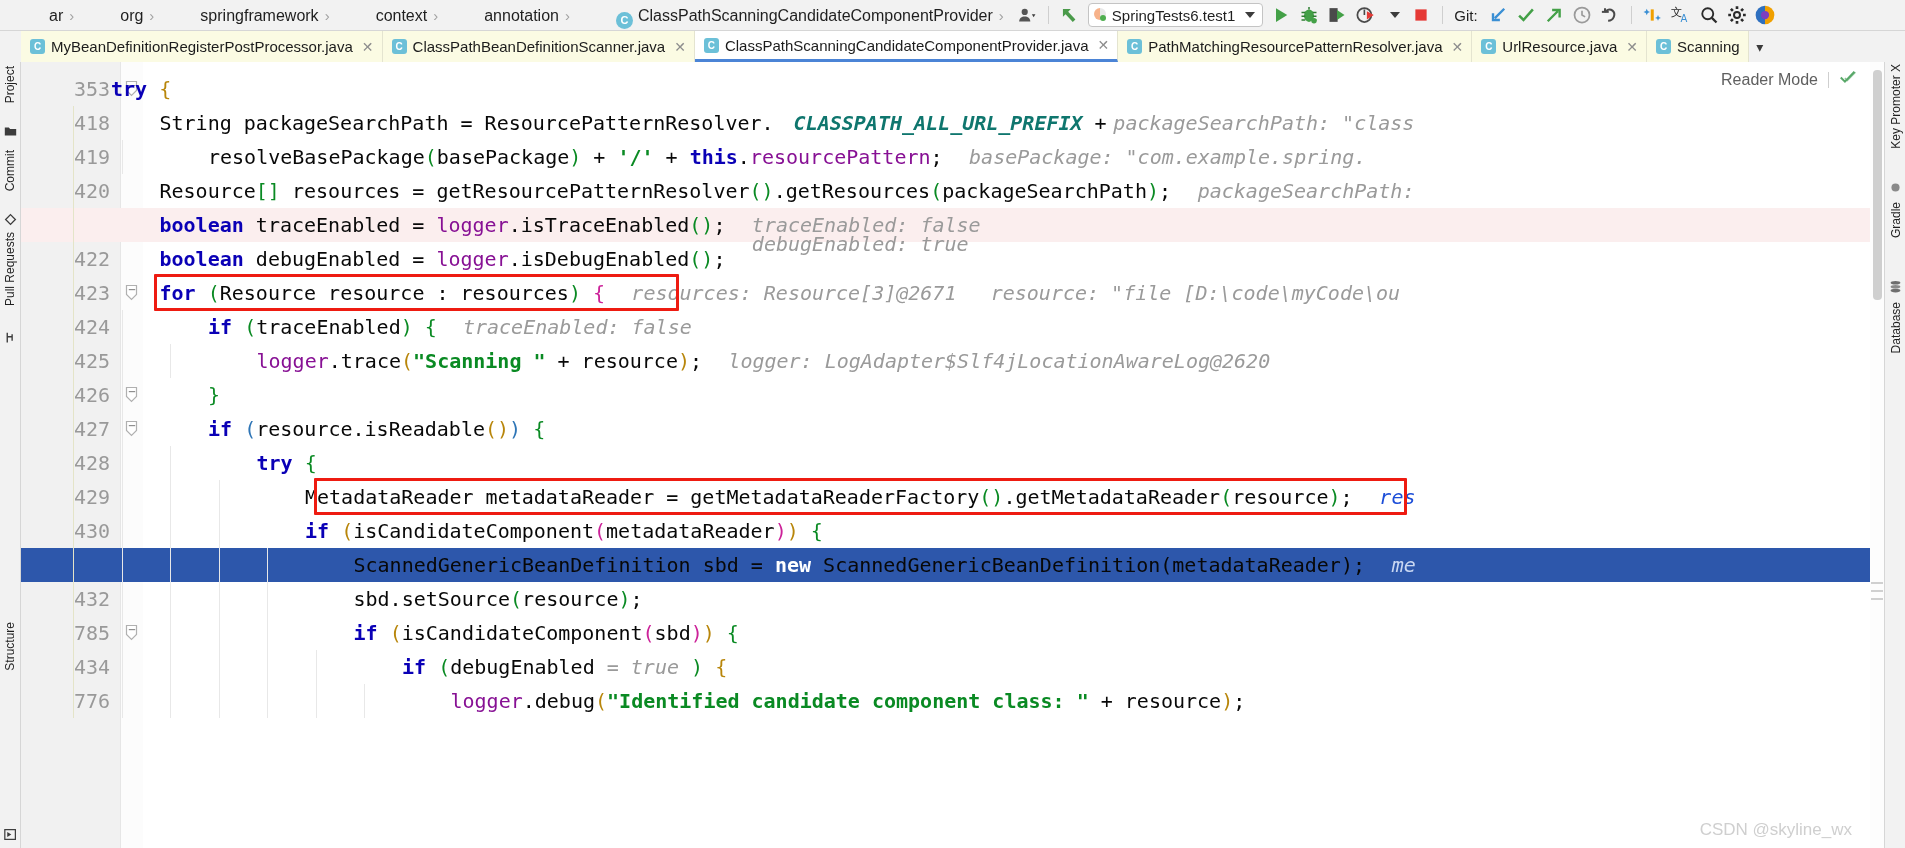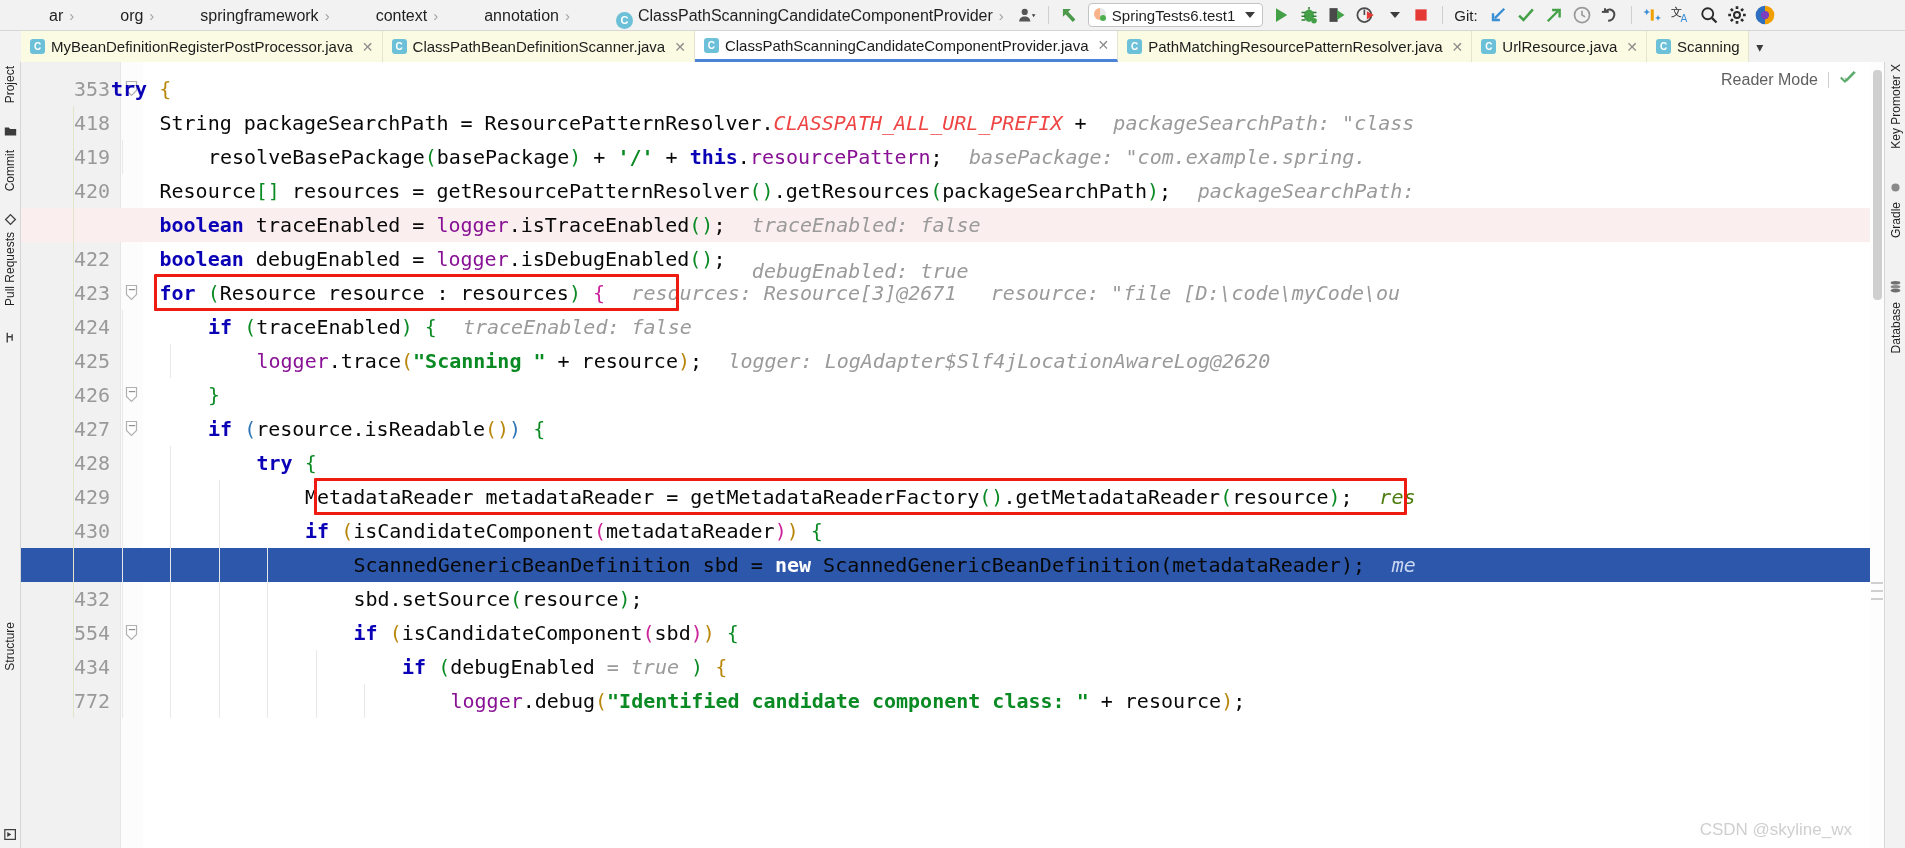--- a/index.html
+++ b/index.html
@@ -198,21 +198,21 @@
     font-size: 20px;
     color: #080808;
   }
   .hl-breakline { background: #fbeeee; }
   .hl-selected  { background: #2d57ab; }
 
   
   .kw   { color: #0a00b6; font-weight: bold; }
   .str  { color: #0a8a23; font-weight: bold; }
   .fld  { color: #871094; }
-  .stc  { color: #ef4444; font-style: italic; font-weight: normal; }
+  .stc  { color: #0f766e; font-style: italic; font-weight: bold; margin-left: 20px; }
   .br1  { color: #0a8a23; }
   .br2  { color: #b8860b; }
   .br3  { color: #cc2299; }
   .br4  { color: #2e75b6; }
   .hint {
     color: #9a9a9a; font-style: italic;
     font-family: "DejaVu Sans Mono", monospace;
   }
   .hintval { color: #9a9a9a; font-style: italic; }
   .sel-kw { color: #ffffff; font-weight: bold; }
@@ -517,23 +517,23 @@
         <div class="linenum" style="top: 248px;">424</div>
         <div class="linenum" style="top: 282px; text-align: right;">425</div>
         <div class="linenum" style="top: 316px;">426</div>
         <div class="linenum" style="top: 350px;">427</div>
         <div class="linenum" style="top: 384px;">428</div>
         <div class="linenum" style="top: 418px;">429</div>
         <div class="linenum" style="top: 452px;">430</div>
         <div style="position: absolute; left: 0px; top: 486px; width: 100px; height: 34px; background: rgb(253, 248, 227);"></div>
         <div class="linenum" style="top: 486px;">431</div>
         <div class="linenum" style="top: 520px;">432</div>
-        <div class="linenum" style="top: 554px;">554</div>
+        <div class="linenum" style="top: 554px;">785</div>
         <div class="linenum" style="top: 588px;">434</div>
-        <div class="linenum" style="top: 622px;">772</div>
+        <div class="linenum" style="top: 622px;">776</div>
       </div>
     <div class="foldcol">
         <div class="fold" style="top: 18px;"><svg width="13" height="17" viewBox="0 0 13 17">
             <path d="M1.5 1.5h10v9l-5 5 -5-5z" fill="#fff" stroke="#b0b0b0" stroke-width="1.2"></path>
             <path d="M3.8 5.6h6.4" stroke="#909090" stroke-width="1.2"></path>
           </svg></div>
         <div class="fold" style="top: 222px;"><svg width="13" height="17" viewBox="0 0 13 17">
             <path d="M1.5 1.5h10v9l-5 5 -5-5z" fill="#fff" stroke="#b0b0b0" stroke-width="1.2"></path>
             <path d="M3.8 5.6h6.4" stroke="#909090" stroke-width="1.2"></path>
           </svg></div>
@@ -573,21 +573,21 @@
         <div class="codeline hint" style="top: 78px; color: rgb(154, 154, 154); left: 948.05px;">basePackage: "com.example.spring.</div>
         <div class="iguide y" style="left: 52px; top: 112px;"></div>
         <div class="codeline" style="top: 112px; left: 138.5px;">Resource<span class="br1">[]</span> resources = getResourcePatternResolver<span class="br1">()</span>.getResources<span class="br1">(</span>packageSearchPath<span class="br1">)</span>;</div>
         <div class="codeline hint" style="top: 112px; color: rgb(154, 154, 154); left: 1176.7px;">packageSearchPath:</div>
         <div class="row hl-breakline" style="top: 146px; left: -122px; right: 14px;"></div>
         <div class="iguide y" style="left: 52px; top: 146px;"></div>
         <div class="codeline" style="top: 146px; left: 138.5px;"><span class="kw">boolean</span> traceEnabled = <span class="fld">logger</span>.isTraceEnabled<span class="br1">()</span>;</div>
         <div class="codeline hint" style="top: 146px; color: rgb(154, 154, 154); left: 730.85px;">traceEnabled: false</div>
         <div class="iguide y" style="left: 52px; top: 180px;"></div>
         <div class="codeline" style="top: 180px; left: 138.5px;"><span class="kw">boolean</span> debugEnabled = <span class="fld">logger</span>.isDebugEnabled<span class="br1">()</span>;</div>
-        <div class="codeline hint" style="top: 192px; color: rgb(154, 154, 154); left: 730.85px;">debugEnabled: true</div>
+        <div class="codeline hint" style="top: 165px; color: rgb(154, 154, 154); left: 730.85px;">debugEnabled: true</div>
         <div class="iguide y" style="left: 52px; top: 214px;"></div>
         <div class="codeline" style="top: 214px; left: 138.5px;"><span class="kw">for</span> <span class="br1">(</span>Resource resource : resources<span class="br1">)</span> <span class="br3">{</span></div>
         <div class="codeline hint" style="top: 214px; color: rgb(154, 154, 154); left: 610.35px;">resources: Resource[3]@2671</div>
         <div class="codeline hint" style="top: 214px; left: 969.7px;">resource: "file [D:\code\myCode\ou</div>
         <div class="iguide y" style="left: 52px; top: 248px;"></div>
         <div class="iguide" style="left: 100.5px; top: 248px;"></div>
         <div class="codeline" style="top: 248px; left: 187px;"><span class="kw">if</span> <span class="br1">(</span>traceEnabled<span class="br1">)</span> <span class="br1">{</span></div>
         <div class="codeline hint" style="top: 248px; color: rgb(154, 154, 154); left: 441.95px;">traceEnabled: false</div>
         <div class="iguide y" style="left: 52px; top: 282px;"></div>
         <div class="iguide" style="left: 100.5px; top: 282px;"></div>
@@ -602,21 +602,21 @@
         <div class="codeline" style="top: 350px; left: 187px;"><span class="kw">if</span> <span class="br4">(</span>resource.isReadable<span class="br2">()</span><span class="br4">)</span> <span class="br1">{</span></div>
         <div class="iguide y" style="left: 52px; top: 384px;"></div>
         <div class="iguide" style="left: 100.5px; top: 384px;"></div>
         <div class="iguide" style="left: 149px; top: 384px;"></div>
         <div class="codeline" style="top: 384px; left: 235.5px;"><span class="kw">try</span> <span class="br1">{</span></div>
         <div class="iguide y" style="left: 52px; top: 418px;"></div>
         <div class="iguide" style="left: 100.5px; top: 418px;"></div>
         <div class="iguide" style="left: 149px; top: 418px;"></div>
         <div class="iguide" style="left: 197.5px; top: 418px;"></div>
         <div class="codeline" style="top: 418px; left: 284px;">MetadataReader metadataReader = getMetadataReaderFactory<span class="br1">()</span>.getMetadataReader<span class="br1">(</span>resource<span class="br1">)</span>;</div>
-        <div class="codeline hint" style="top: 418px; color: #4d7c0f; left: 1358.35px;">res</div>
+        <div class="codeline hint" style="top: 418px; color: #1d4ed8; left: 1358.35px;">res</div>
         <div class="iguide y" style="left: 52px; top: 452px;"></div>
         <div class="iguide" style="left: 100.5px; top: 452px;"></div>
         <div class="iguide" style="left: 149px; top: 452px;"></div>
         <div class="iguide" style="left: 197.5px; top: 452px;"></div>
         <div class="codeline" style="top: 452px; left: 284px;"><span class="kw">if</span> <span class="br2">(</span>isCandidateComponent<span class="br3">(</span>metadataReader<span class="br3">)</span><span class="br2">)</span> <span class="br1">{</span></div>
         <div class="row hl-selected" style="top: 486px; left: -122px; right: 14px;"></div>
         <div class="iguide y" style="left: 52px; top: 486px;"></div>
         <div class="iguide" style="left: 100.5px; top: 486px;"></div>
         <div class="iguide" style="left: 149px; top: 486px;"></div>
         <div class="iguide" style="left: 197.5px; top: 486px;"></div>

